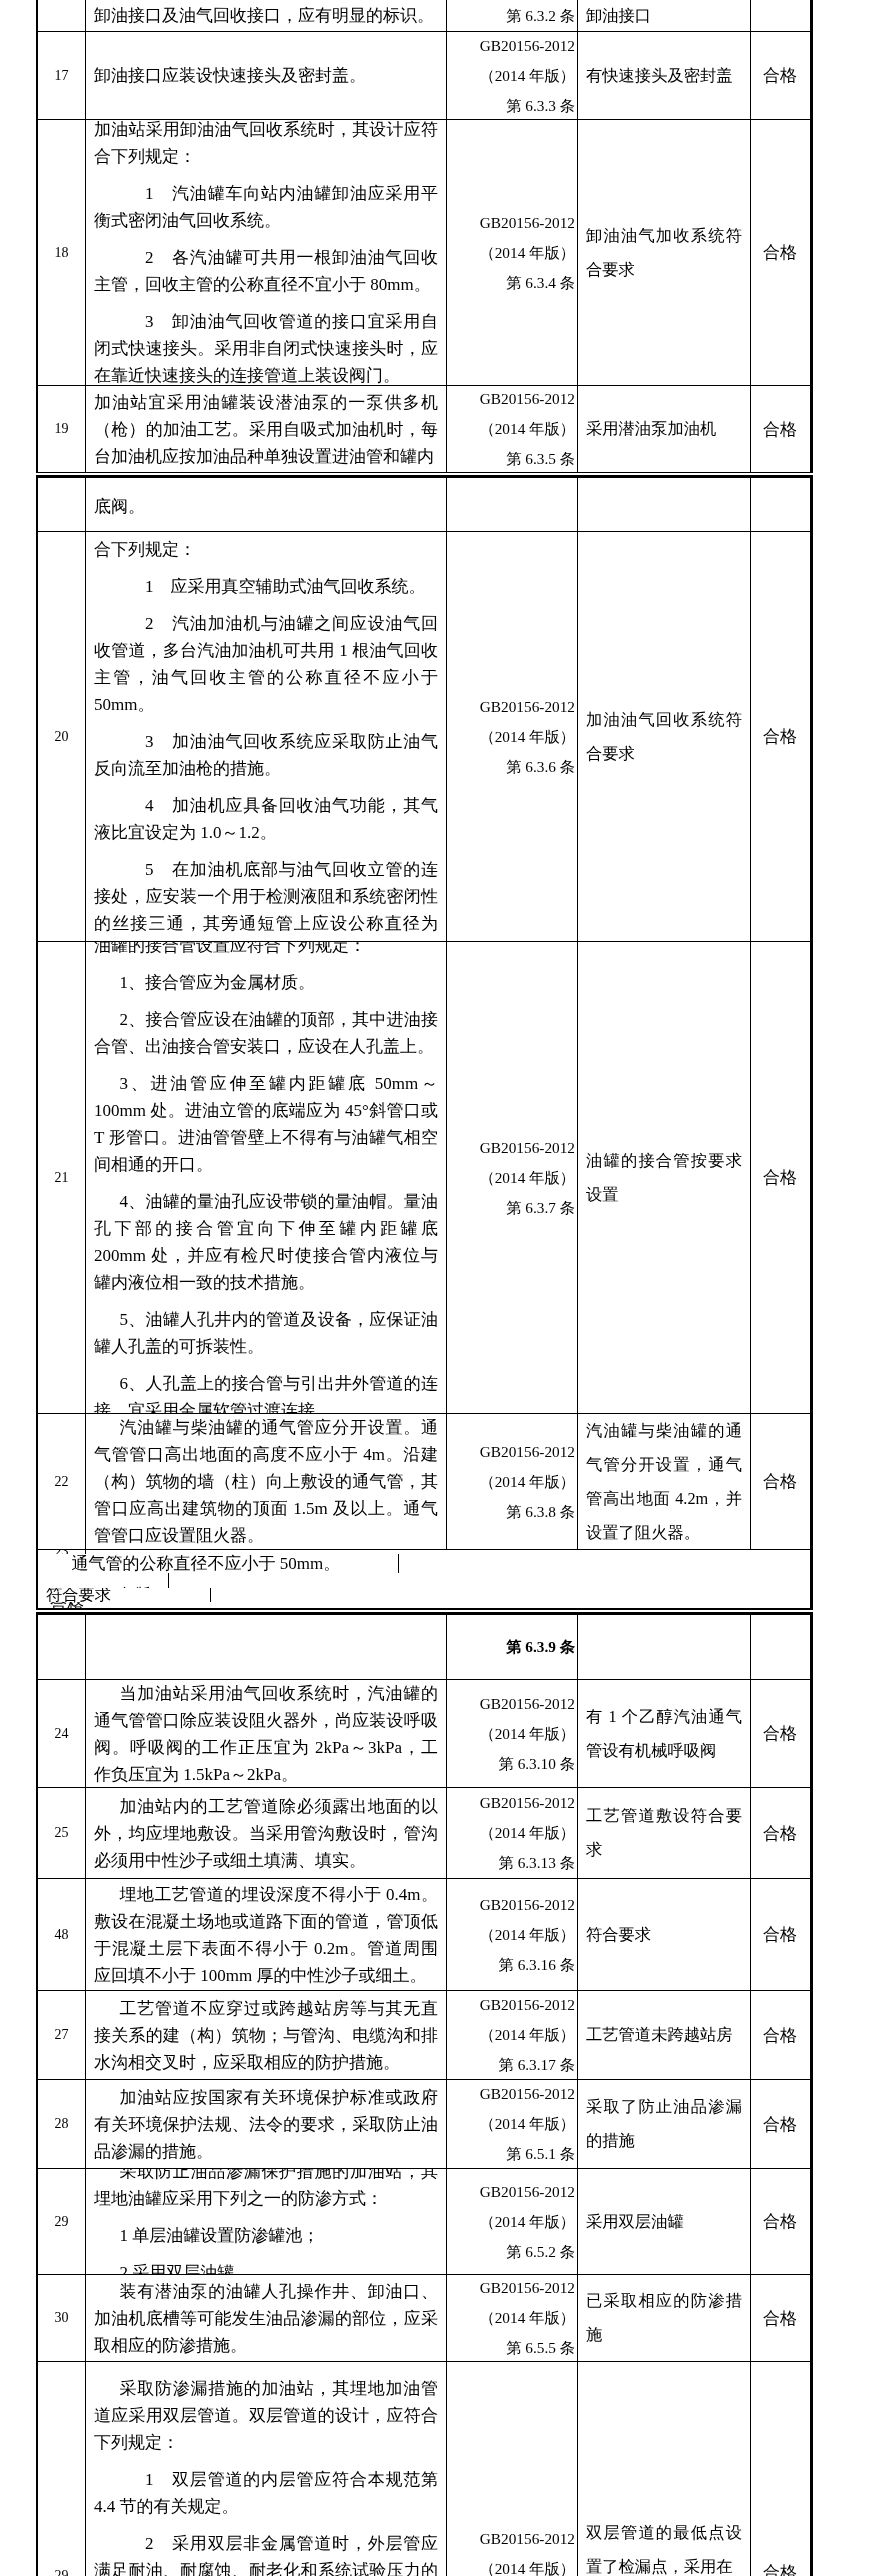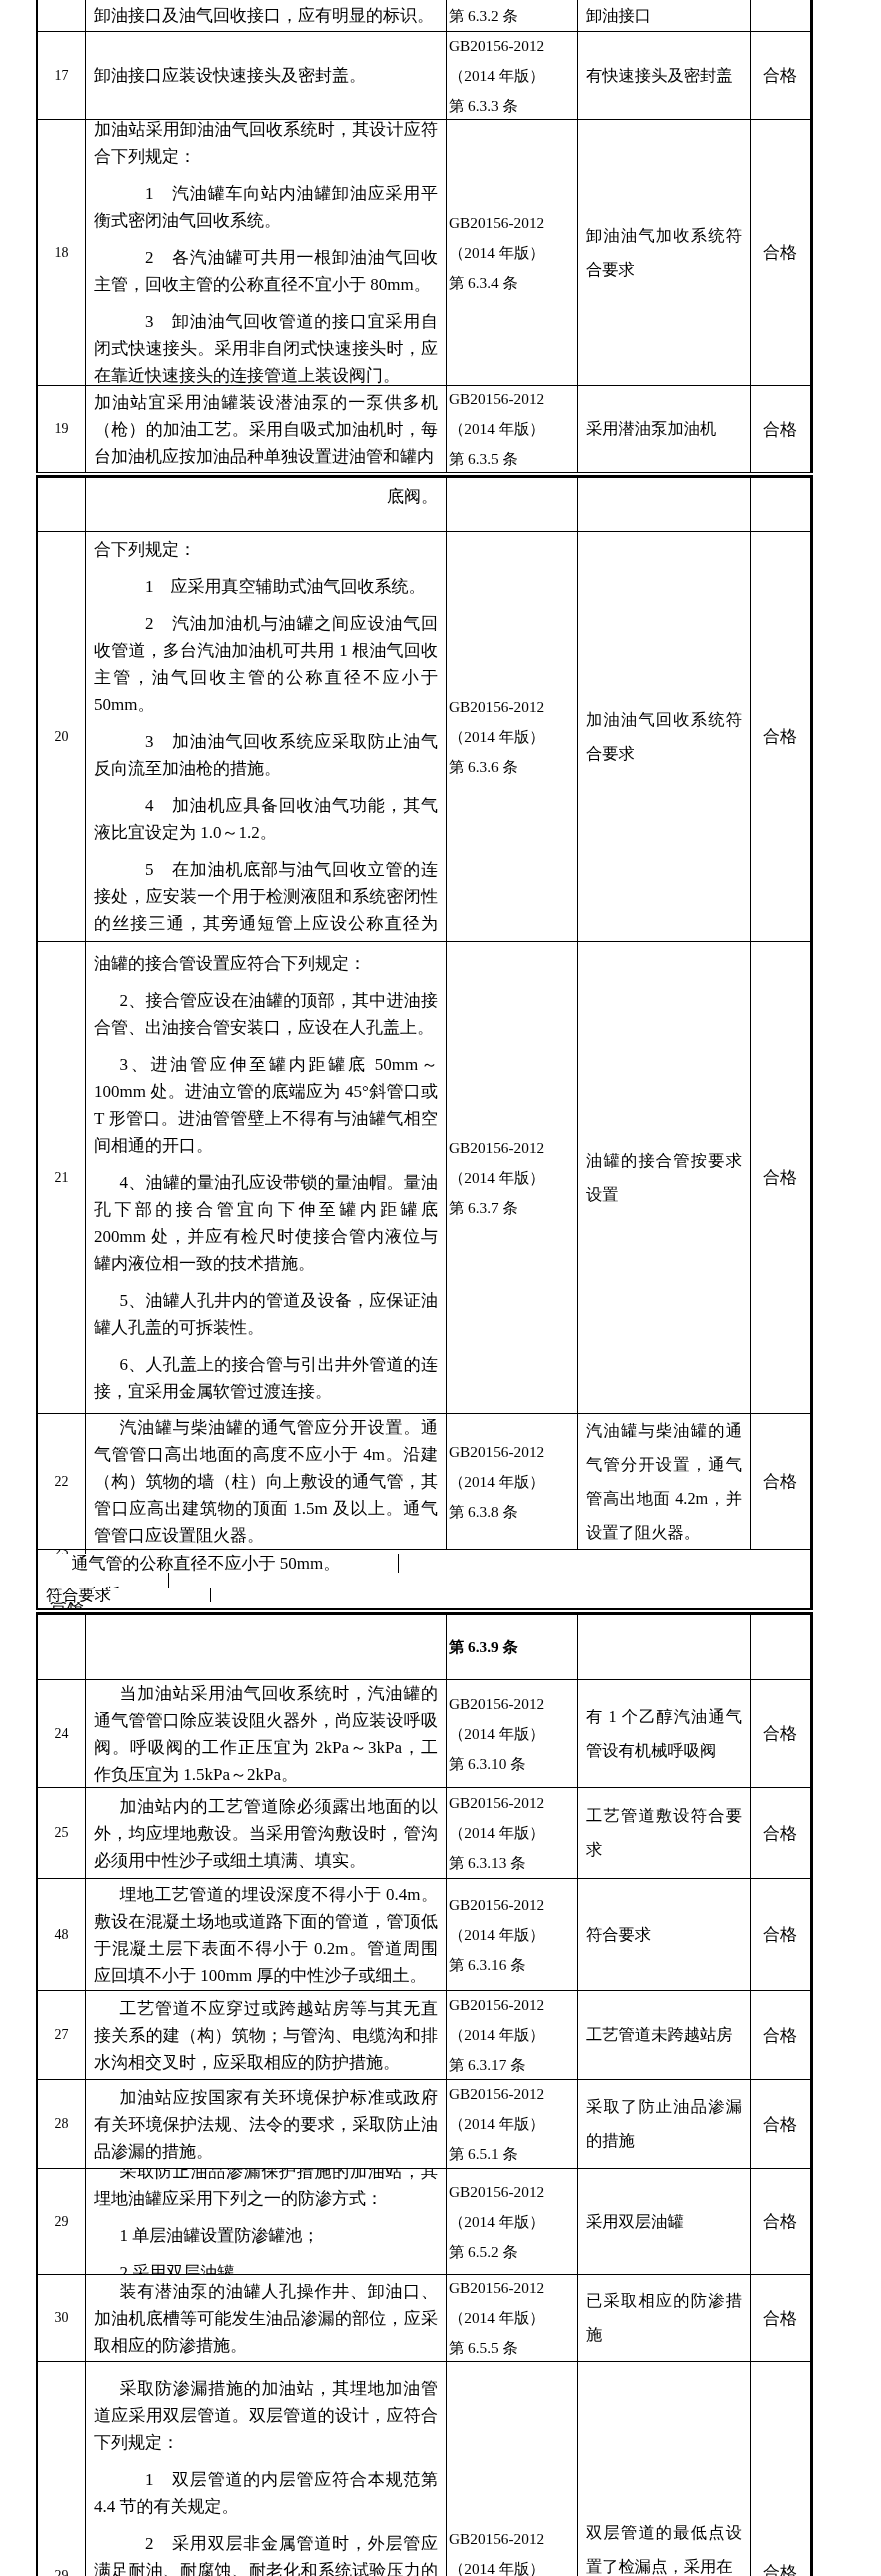--- a/index.html
+++ b/index.html
@@ -36,34 +36,34 @@
     width:361px;padding:4px 8px;
     font-size:17px;line-height:27px;
     text-align:justify;text-justify:inter-ideograph;
   }
   .c-desc p{margin:5px 0;}
   .c-desc p.i0{text-indent:0;}
   .c-desc p.i2{text-indent:1.5em;}
   .c-desc p.i3{text-indent:3em;}
   .c-std{
     width:131px;font-size:15.3px;line-height:30px;
-    text-align:left;padding:0 2px;
+    text-align:right;padding:0 2px;
   }
   .c-find{
     width:173px;font-size:16.3px;line-height:34px;
     padding:2px 8px;text-align:justify;text-justify:inter-ideograph;
   }
   .c-res{width:58px;border-right:none;font-size:17px;text-align:center;align-items:center;}
   
   .pgap{
     box-sizing:border-box;height:5px;background:#fff;
     border-bottom:3px solid #000;
   }
   
-  .row.cont .c-desc{justify-content:flex-start;padding-top:0;align-items:flex-end;}
+  .row.cont .c-desc{justify-content:flex-start;padding-top:10px;}
   
   .row.b2{border-bottom-width:2px;}
   .row.tight .c-std{line-height:28px;}
   
   .row.nobot{border-bottom:none;}
   .row.last .c-desc{justify-content:flex-start;padding-top:8px;}
   .row.last .c-num,
   .row.last .c-std,
   .row.last .c-find,
   .row.last .c-res{justify-content:flex-end;padding-bottom:6px;}
@@ -161,20 +161,21 @@
         </div>
         <div class="cell c-find">
           <div>加油油气回收系统符合要求</div>
         </div>
         <div class="cell c-res">合格</div>
       </div>
       <div class="row" style="height: 472px;">
         <div class="cell c-num">21</div>
         <div class="cell c-desc">
           <p class="i0">油罐的接合管设置应符合下列规定：</p>
+          <p class="i2">1、接合管应为金属材质。</p>
           <p class="i2">2、接合管应设在油罐的顶部，其中进油接合管、出油接合管安装口，应设在人孔盖上。</p>
           <p class="i2">3、进油管应伸至罐内距罐底 50mm～100mm 处。进油立管的底端应为 45°斜管口或 T 形管口。进油管管壁上不得有与油罐气相空间相通的开口。</p>
           <p class="i2">4、油罐的量油孔应设带锁的量油帽。量油孔下部的接合管宜向下伸至罐内距罐底 200mm 处，并应有检尺时使接合管内液位与罐内液位相一致的技术措施。</p>
           <p class="i2">5、油罐人孔井内的管道及设备，应保证油罐人孔盖的可拆装性。</p>
           <p class="i2">6、人孔盖上的接合管与引出井外管道的连接，宜采用金属软管过渡连接。</p>
         </div>
         <div class="cell c-std">
           <div>GB20156-2012</div>
           <div>（2014 年版）</div>
           <div>第 6.3.7 条</div>

